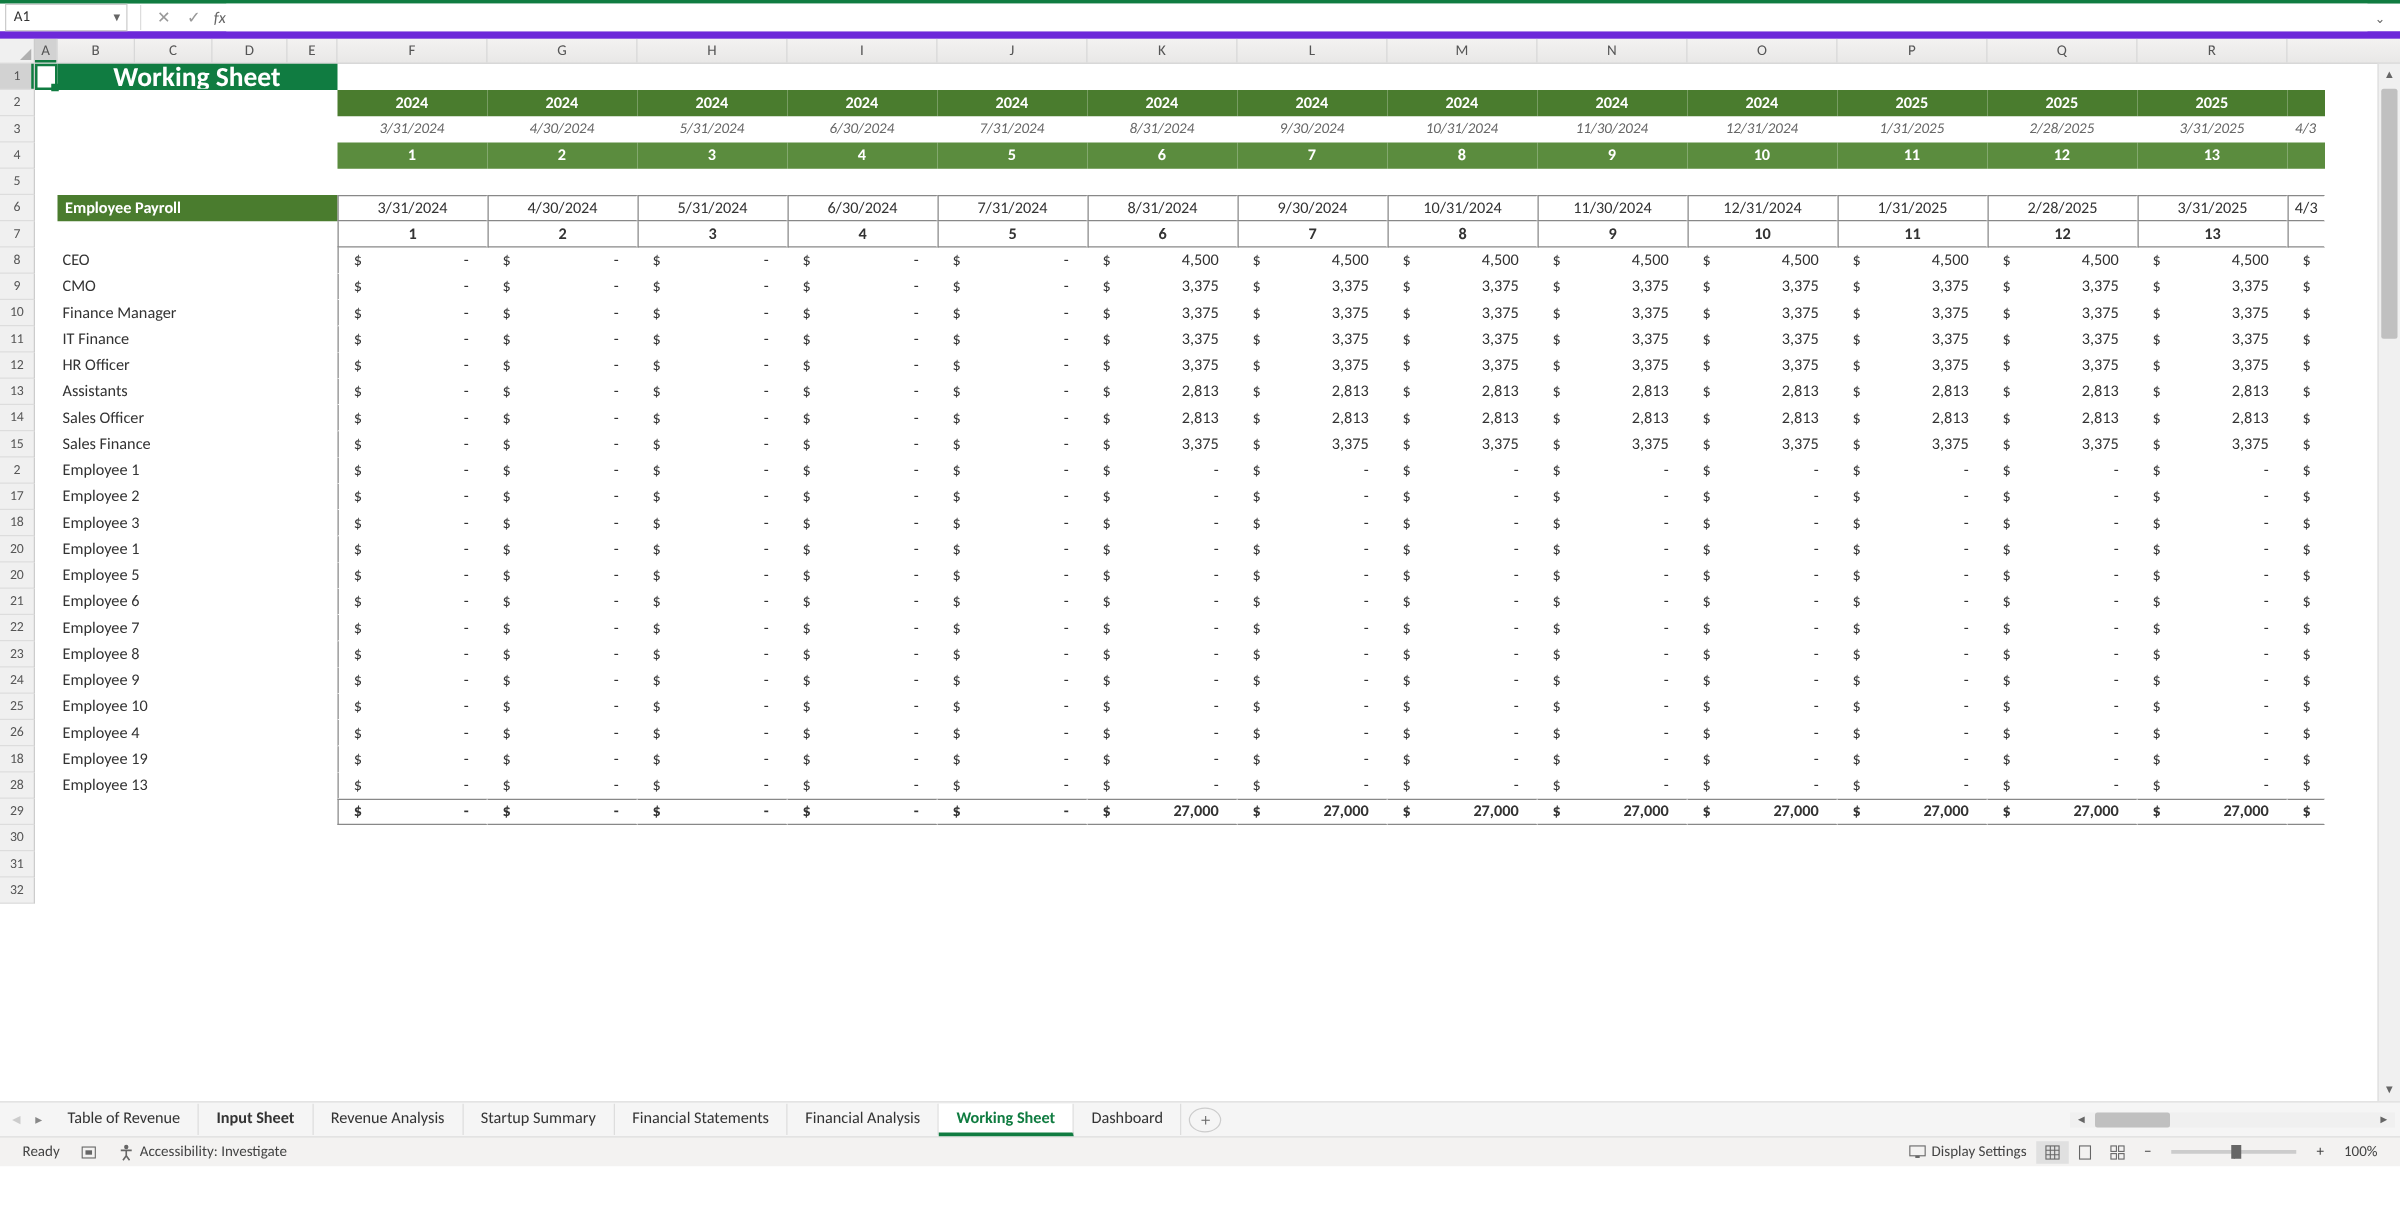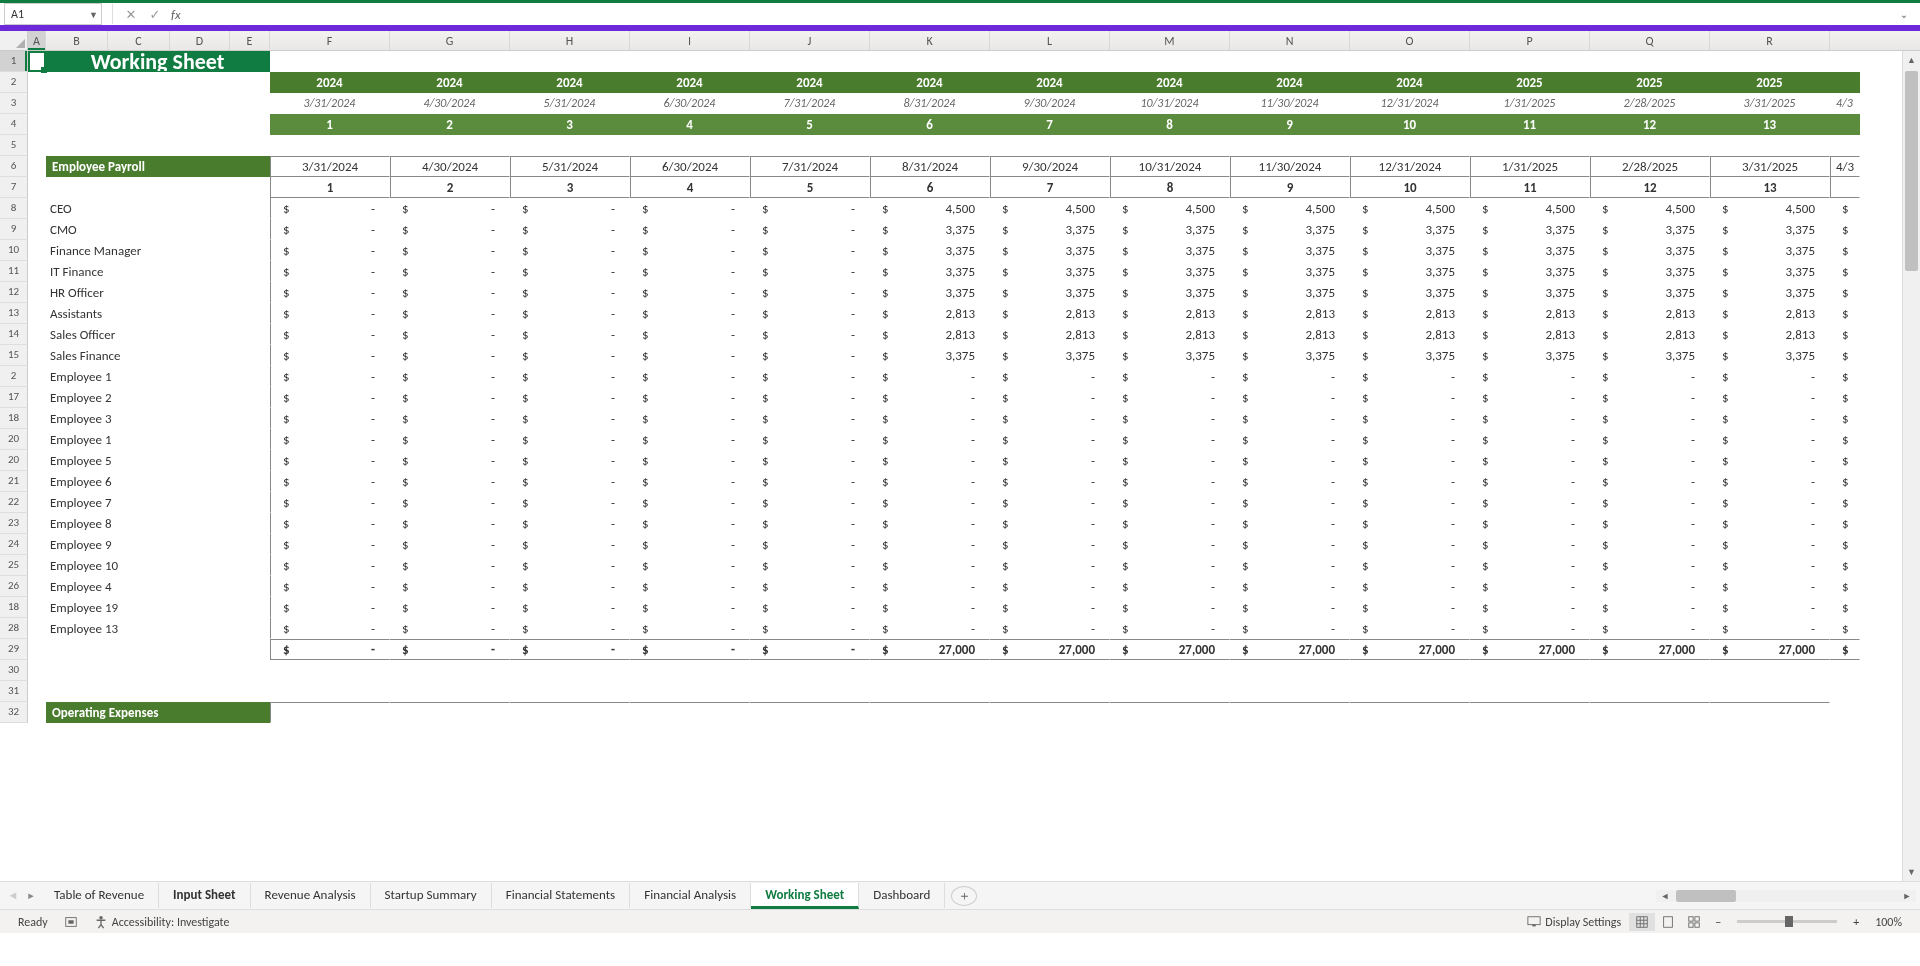--- a/index.html
+++ b/index.html
@@ -1563,38 +1563,20 @@
           <div class="cell total-row" style="width: 30px;">
             <span class="sym" style="padding-left: 8px; font-weight: bold;">$</span>
           </div>
         </div>
         <div class="row">
           <div class="cell " style="width: 1832px;"></div>
         </div>
         <div class="row">
           <div class="cell " style="width: 1832px;"></div>
         </div>
-        <div class="row">
-          <div class="cell c-A" style="width: 18px;"></div>
-          <div class="cell section-hdr" style="width: 224px;">Operating Expenses</div>
-          <div class="cell c-data" style="width: 120px; border-top: 1px solid rgb(136, 136, 136); border-left: 1px solid rgb(136, 136, 136);"></div>
-          <div class="cell c-data" style="width: 120px; border-top: 1px solid rgb(136, 136, 136);"></div>
-          <div class="cell c-data" style="width: 120px; border-top: 1px solid rgb(136, 136, 136);"></div>
-          <div class="cell c-data" style="width: 120px; border-top: 1px solid rgb(136, 136, 136);"></div>
-          <div class="cell c-data" style="width: 120px; border-top: 1px solid rgb(136, 136, 136);"></div>
-          <div class="cell c-data" style="width: 120px; border-top: 1px solid rgb(136, 136, 136);"></div>
-          <div class="cell c-data" style="width: 120px; border-top: 1px solid rgb(136, 136, 136);"></div>
-          <div class="cell c-data" style="width: 120px; border-top: 1px solid rgb(136, 136, 136);"></div>
-          <div class="cell c-data" style="width: 120px; border-top: 1px solid rgb(136, 136, 136);"></div>
-          <div class="cell c-data" style="width: 120px; border-top: 1px solid rgb(136, 136, 136);"></div>
-          <div class="cell c-data" style="width: 120px; border-top: 1px solid rgb(136, 136, 136);"></div>
-          <div class="cell c-data" style="width: 120px; border-top: 1px solid rgb(136, 136, 136);"></div>
-          <div class="cell c-data" style="width: 120px; border-top: 1px solid rgb(136, 136, 136);"></div>
-          <div class="cell " style="width: 30px;"></div>
-        </div>
       </div>
   </div>
 
   <div class="vscroll">
     <div class="vscroll-btn">▲</div>
     <div class="vscroll-thumb"></div>
     <div class="vscroll-btn" style="position:absolute;bottom:0;left:0;right:0">▼</div>
   </div>
 </div>
 

